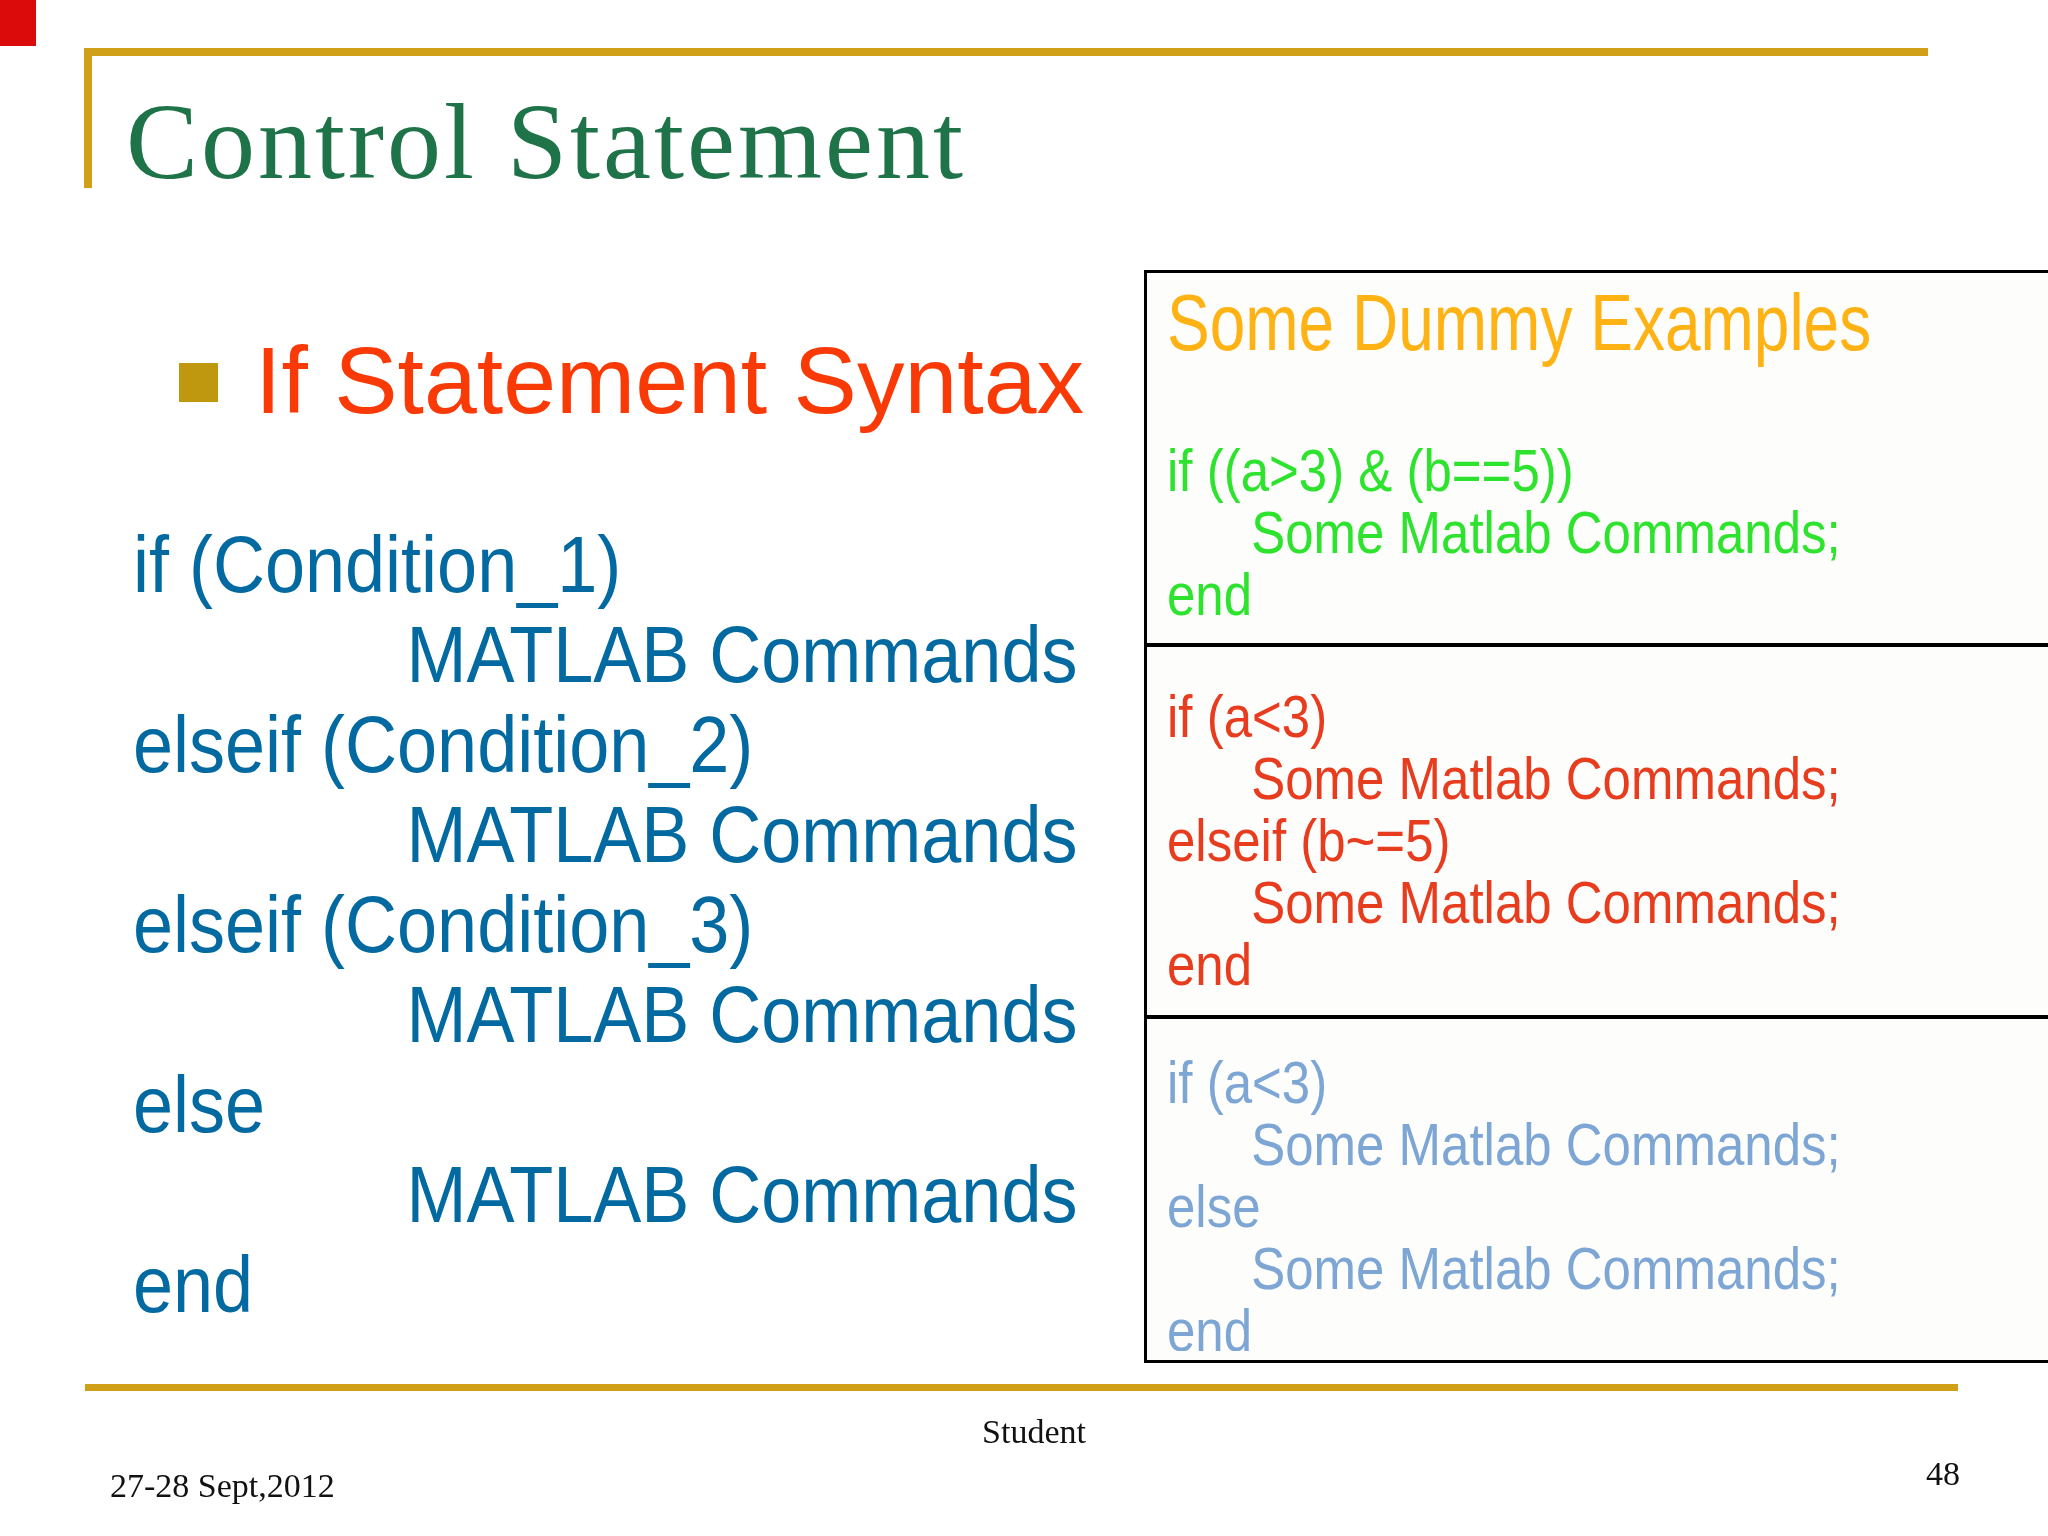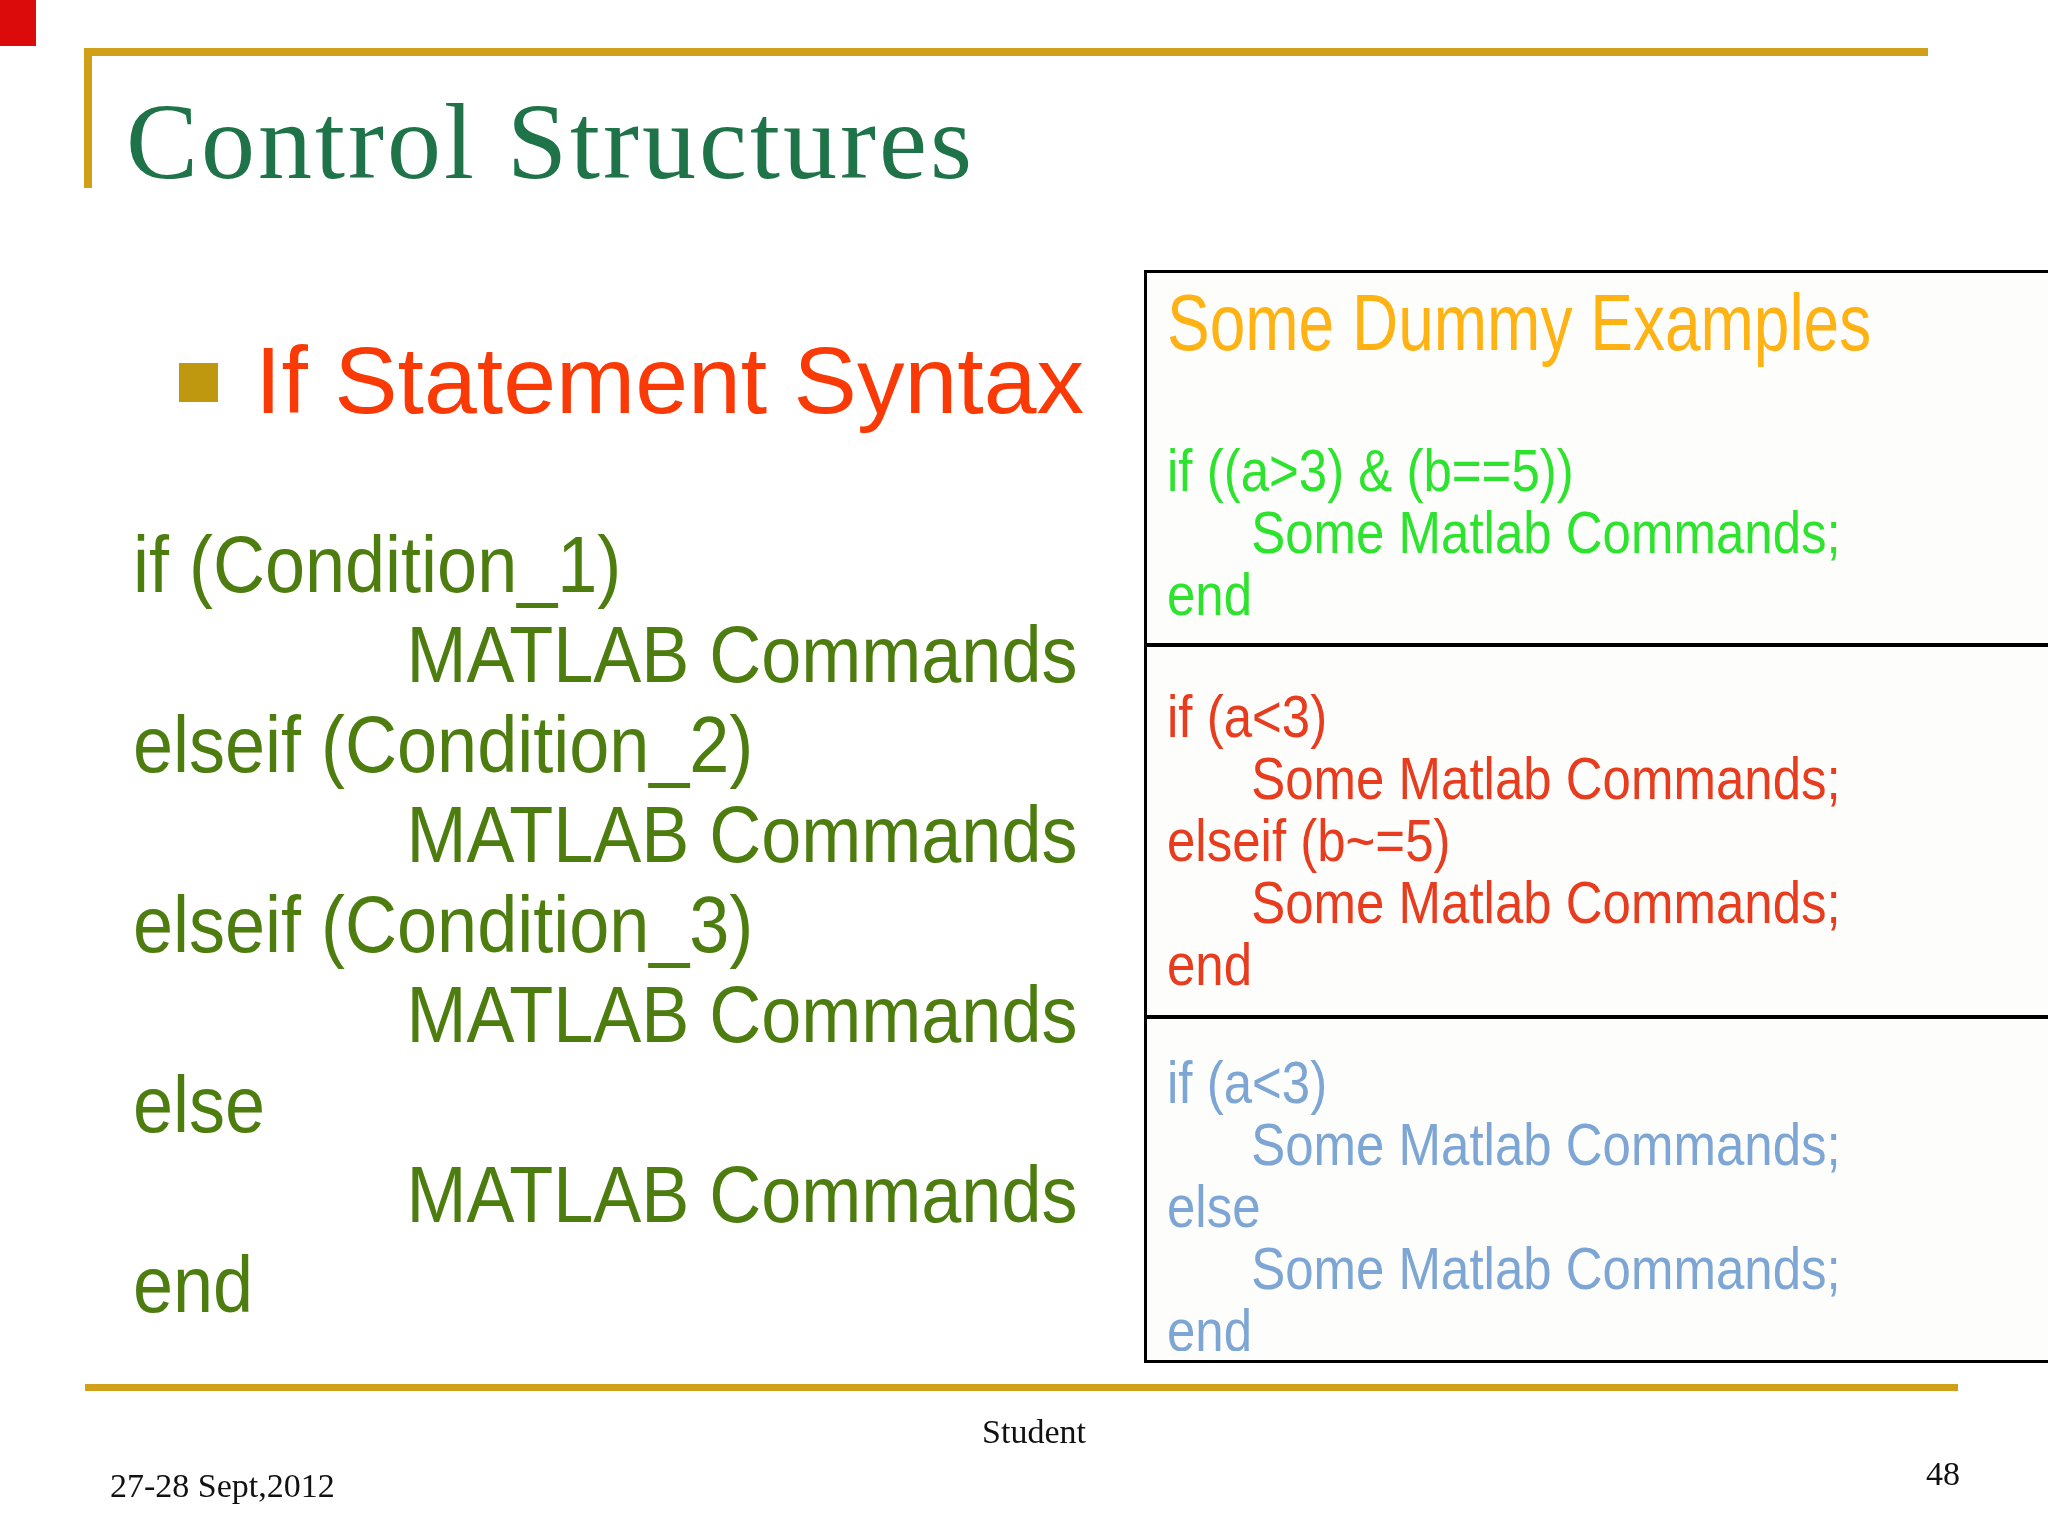--- a/index.html
+++ b/index.html
@@ -19,21 +19,21 @@
   
   #slide-title{left:126px;top:86px;font-family:"Liberation Serif",serif;
     font-size:108px;line-height:112px;color:#1f7348;letter-spacing:3px;white-space:nowrap;}
 
   
   #bullet-square{left:179px;top:363px;width:39px;height:39px;background:#c0980f;}
   #section-heading{left:255px;top:330px;font-size:95px;line-height:100px;
     color:#f93a06;white-space:nowrap;}
 
   
-  #syntax-code{left:133px;top:520px;font-size:80px;line-height:90px;color:#4d7c0f;}
+  #syntax-code{left:133px;top:520px;font-size:80px;line-height:90px;color:#0369a1;}
   #syntax-code .cl{white-space:pre;transform:scaleX(0.9);transform-origin:0 50%;}
   #syntax-code .ind{padding-left:304px;}
 
   
   #examples-box{left:1108px;top:270px;width:935px;height:1093px;
     box-sizing:border-box;border:3px solid #000;background:#fdfdfc;margin-left:36px;}
   .xsection{box-sizing:border-box;padding-left:20px;overflow:hidden;}
   #xsec-1{height:374px;border-bottom:4px solid #000;padding-top:7px;}
   #xsec-2{height:372px;border-bottom:4px solid #000;padding-top:39px;}
   #xsec-3{height:332px;padding-top:33px;}
@@ -52,21 +52,21 @@
   #footer-caption{left:624px;top:1410px;width:820px;text-align:center;}
   #footer-page{left:1850px;top:1452px;width:110px;text-align:right;}
 </style>
 </head>
 <body>
 
 <div class="abs" id="corner-mark"></div>
 <div class="abs rule" id="top-rule"></div>
 <div class="abs rule" id="left-rule"></div>
 
-<div class="abs" id="slide-title">Control Structures</div>
+<div class="abs" id="slide-title">Control Statement</div>
 
 <div class="abs" id="bullet-square"></div>
 <div class="abs" id="section-heading">If Statement Syntax</div>
 
 <div class="abs" id="syntax-code">
   <div class="cl">if (Condition_1)</div>
   <div class="cl ind">MATLAB Commands</div>
   <div class="cl">elseif (Condition_2)</div>
   <div class="cl ind">MATLAB Commands</div>
   <div class="cl">elseif (Condition_3)</div>

